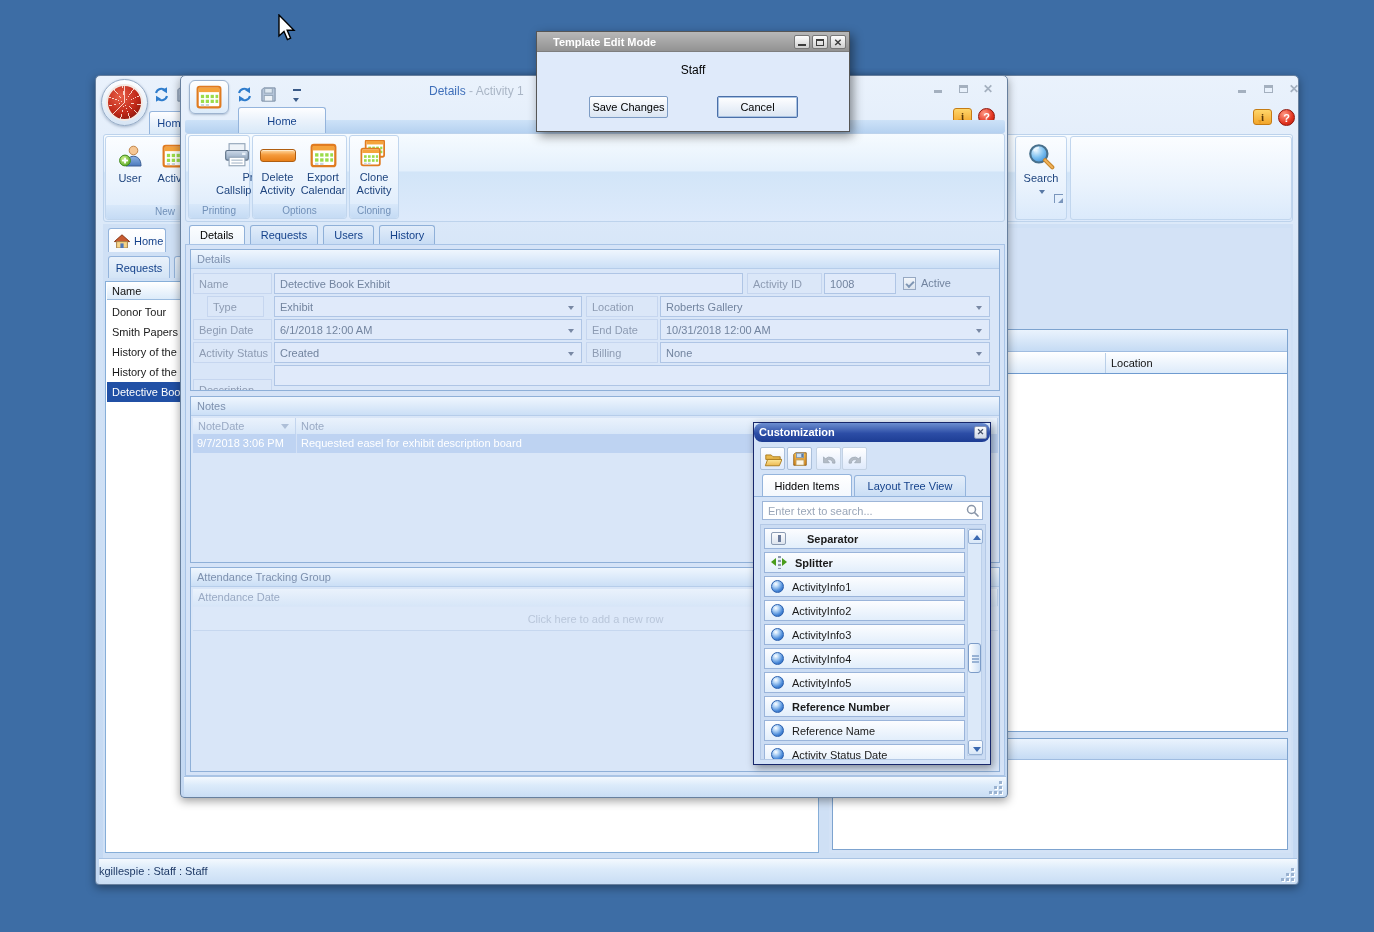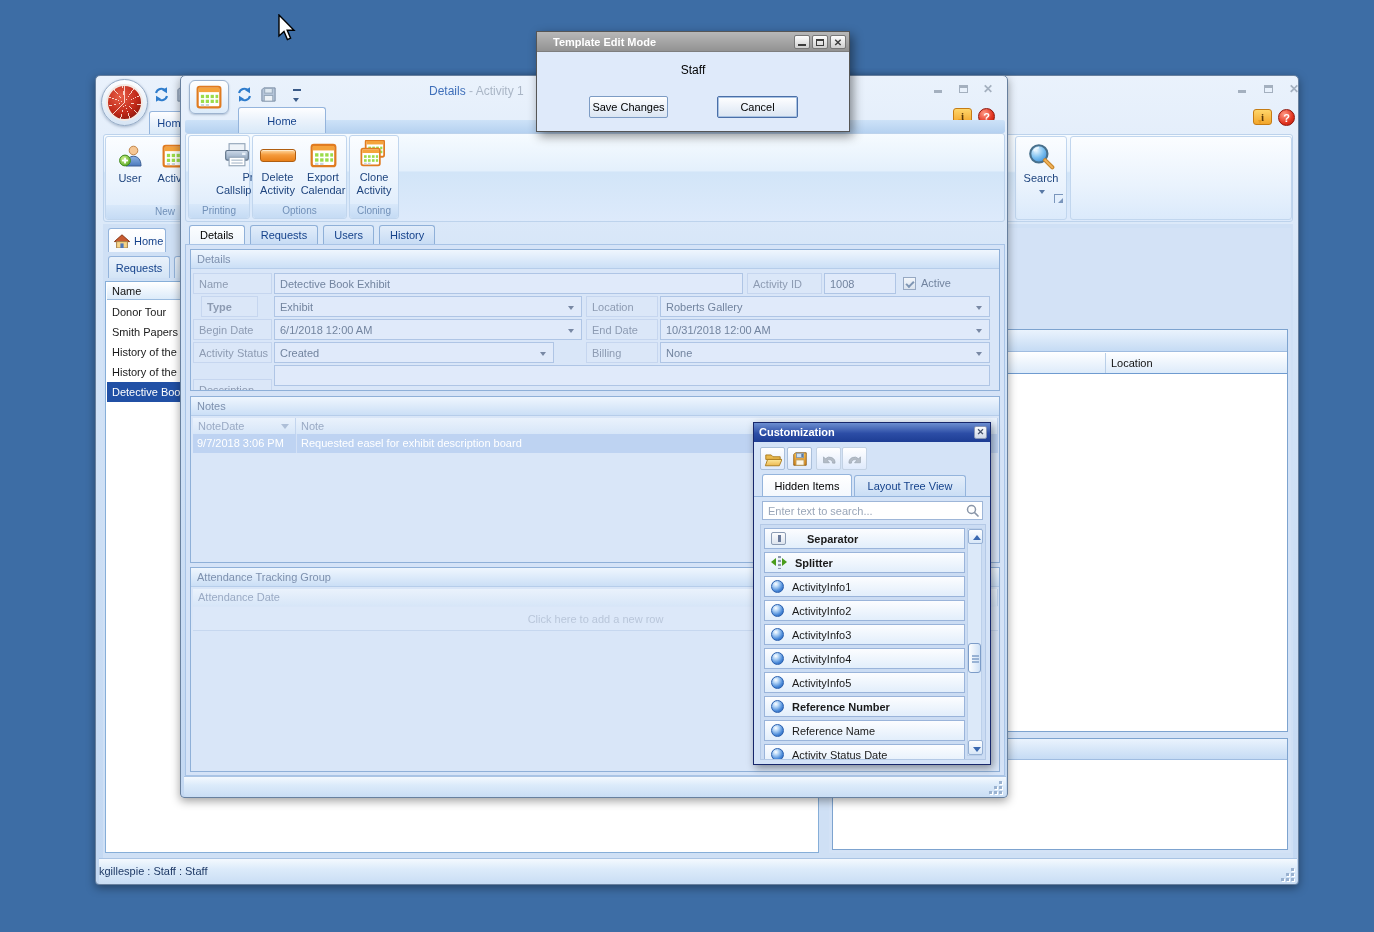--- a/index.html
+++ b/index.html
@@ -478,32 +478,32 @@
         <span>Details</span>
       </div>
 
       <div class="flabel" style="left:2px;top:23px;width:79px;"><span>Name</span></div>
       <div class="ffield" style="left:83px;top:23px;width:469px;"><span>Detective Book Exhibit</span></div>
       <div class="flabel" style="left:556px;top:23px;width:75px;"><span>Activity ID</span></div>
       <div class="ffield" style="left:633px;top:23px;width:72px;"><span>1008</span></div>
       <span class="cbox" style="left:712px;top:27px;"></span>
       <span class="abs" style="left:730px;top:27px;color:#72849f;"><span>Active</span></span>
 
-      <div class="flabel" style="left:10px;top:46px;width:57px;font-weight:bold;"><span>Type</span></div>
+      <div class="flabel" style="left:16px;top:46px;width:57px;"><span>Type</span></div>
       <div class="ffield drop" style="left:83px;top:46px;width:308px;"><span>Exhibit</span></div>
       <div class="flabel" style="left:395px;top:46px;width:72px;"><span>Location</span></div>
       <div class="ffield drop" style="left:469px;top:46px;width:330px;"><span>Roberts Gallery</span></div>
 
       <div class="flabel" style="left:2px;top:69px;width:79px;"><span>Begin Date</span></div>
       <div class="ffield drop" style="left:83px;top:69px;width:308px;"><span>6/1/2018 12:00 AM</span></div>
       <div class="flabel" style="left:395px;top:69px;width:72px;"><span>End Date</span></div>
       <div class="ffield drop" style="left:469px;top:69px;width:330px;"><span>10/31/2018 12:00 AM</span></div>
 
       <div class="flabel" style="left:2px;top:92px;width:79px;"><span>Activity Status</span></div>
-      <div class="ffield drop" style="left:83px;top:92px;width:280px;"><span>Created</span></div>
+      <div class="ffield drop" style="left:83px;top:92px;width:308px;"><span>Created</span></div>
       <div class="flabel" style="left:395px;top:92px;width:72px;"><span>Billing Category</span></div>
       <div class="ffield drop" style="left:469px;top:92px;width:330px;"><span>None</span></div>
 
       <div class="flabel" style="left:2px;top:129px;width:79px;"><span>Description</span></div>
       <div class="ffield" style="left:83px;top:115px;width:716px;"><span></span></div>
     </div>
 
     <div class="gbox" style="left:4px;top:151px;width:810px;height:167px;">
       <div class="gcap">
         <span>Notes</span>
@@ -542,21 +542,21 @@
         <i></i>
         <i></i>
         <i></i>
       </span>
   </div>
 </div>
 
 <div class="abs" style="left:753px;top:422px;width:238px;height:343px;background:#d4e3f7;border:1px solid #17276b;
             box-shadow:2px 3px 8px rgba(0,0,0,.4);z-index:30;">
   <div class="abs" style="left:0;top:0;right:0;height:19px;background:linear-gradient(#6c8ed0,#2c4da6 55%,#1d3d94);
-              color:#fff;font-weight:bold;line-height:19px;padding-left:5px;">
+              color:#fff;font-weight:bold;line-height:19px;padding-left:5px;border-radius:8px;">
     <span>Customization</span>
     <span class="abs" style="right:3px;top:3px;width:13px;height:13px;border:1px solid #8a98b8;border-radius:2px;
                  background:linear-gradient(#fdfdfe,#cfd8e8);color:#44506a;font:bold 9px 'Liberation Sans',sans-serif;
                  line-height:11px;text-align:center;">✕</span>
   </div>
 
   <span class="tool-btn" style="left:6px;top:24px;">
     <svg width="18" height="16" viewBox="0 0 20 17">
         <use href="#ico-folder"></use>
       </svg>

